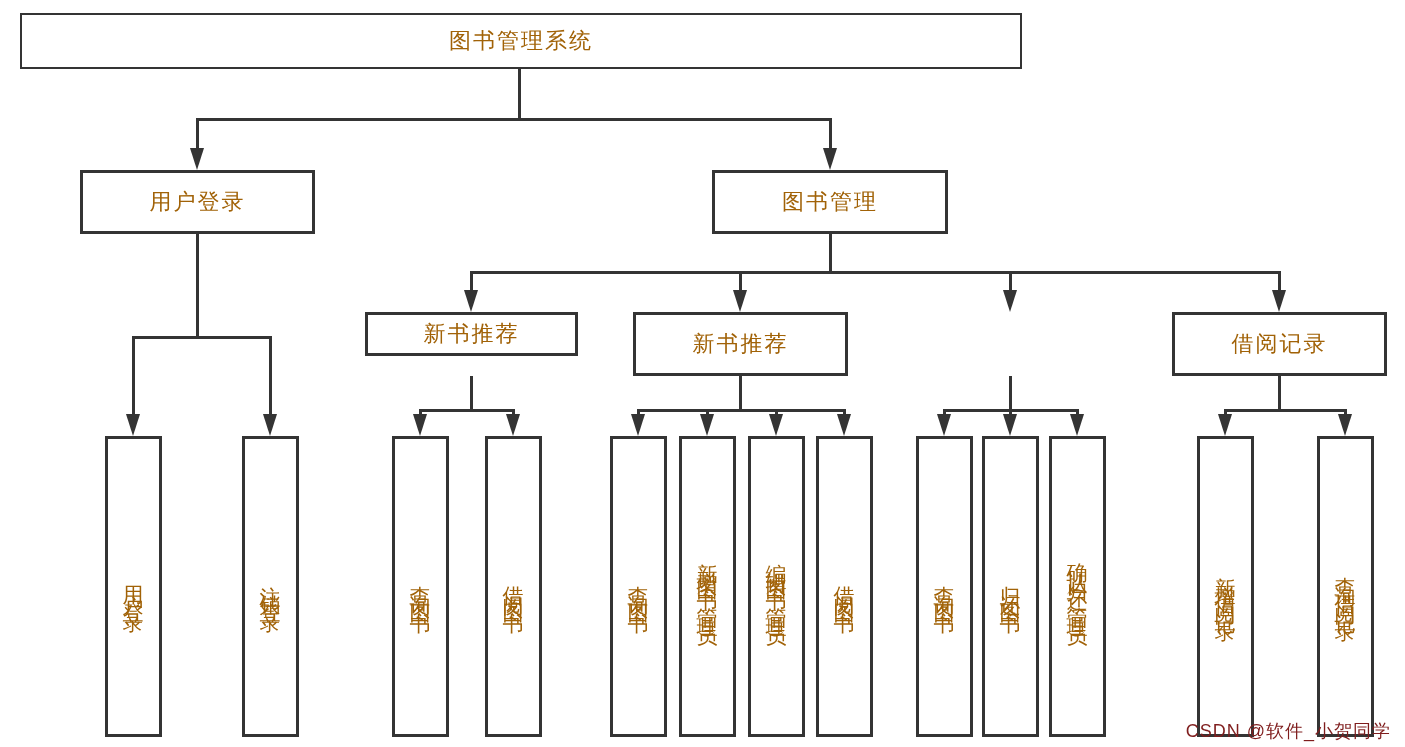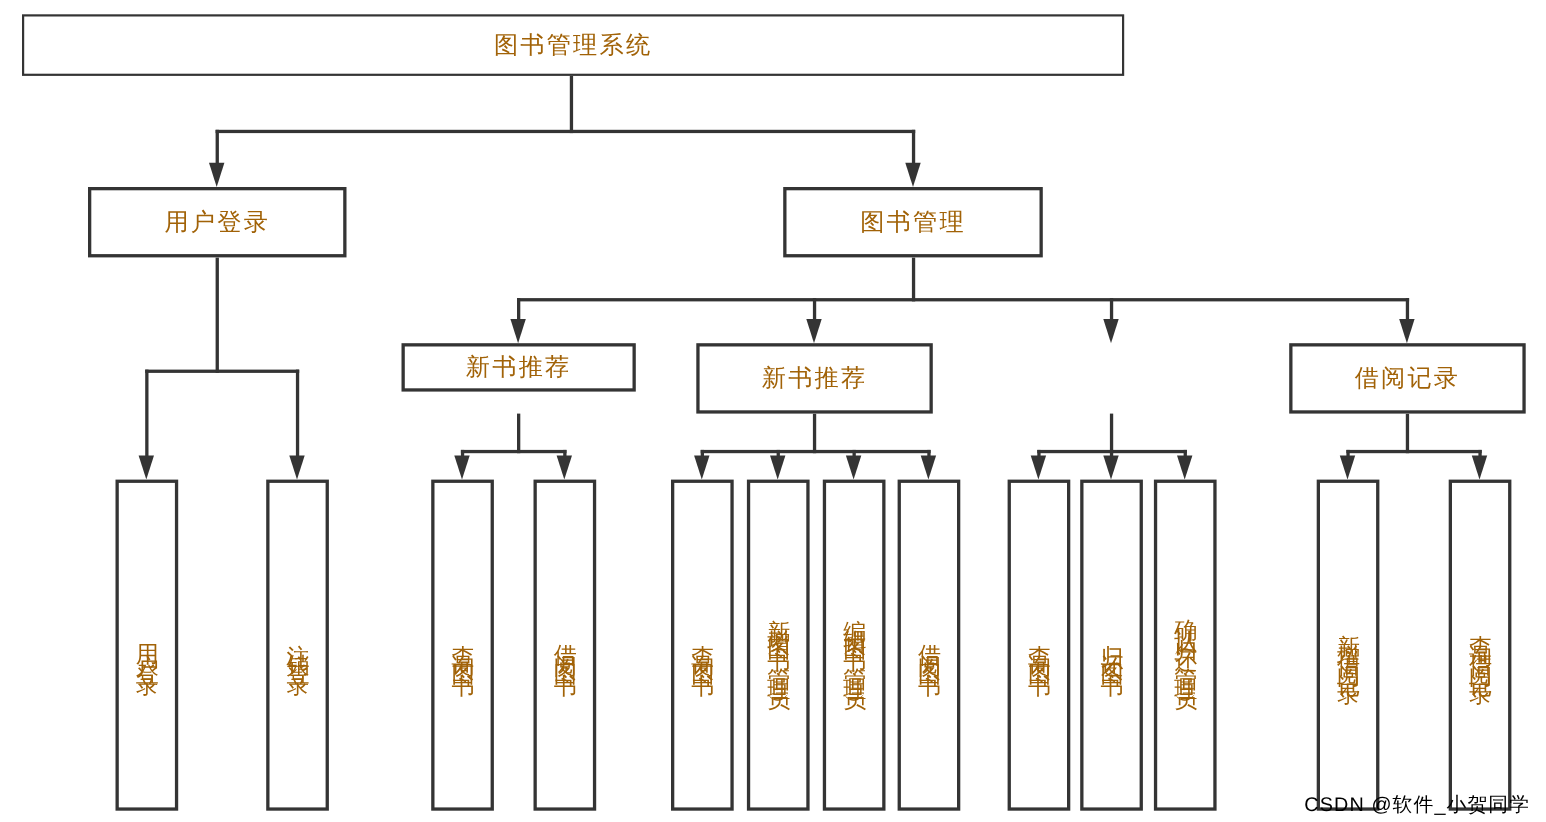--- a/index.html
+++ b/index.html
@@ -18,21 +18,21 @@
     font-size:21px;letter-spacing:9px;line-height:21px;white-space:nowrap;
   }
   .hline{position:absolute;height:3px;background:#343434;}
   .vline{position:absolute;width:3px;background:#343434;}
   .arrow{
     position:absolute;width:0;height:0;
     border-left:7.5px solid transparent;border-right:7.5px solid transparent;
     border-top:22px solid #343434;
   }
   .watermark{
-    position:absolute;right:14px;bottom:4px;font-size:18px;color:#000000;
+    position:absolute;right:14px;bottom:4px;font-size:18px;color:#7f1d1d;
     letter-spacing:1px;z-index:5;white-space:nowrap;
   }
 </style>
 </head>
 <body>
 
 <div class="stage">
 
   <div class="vline" style="left:517.5px;top:69px;height:52px"></div>
   <div class="hline" style="left:196px;top:118px;width:635.5px"></div>

